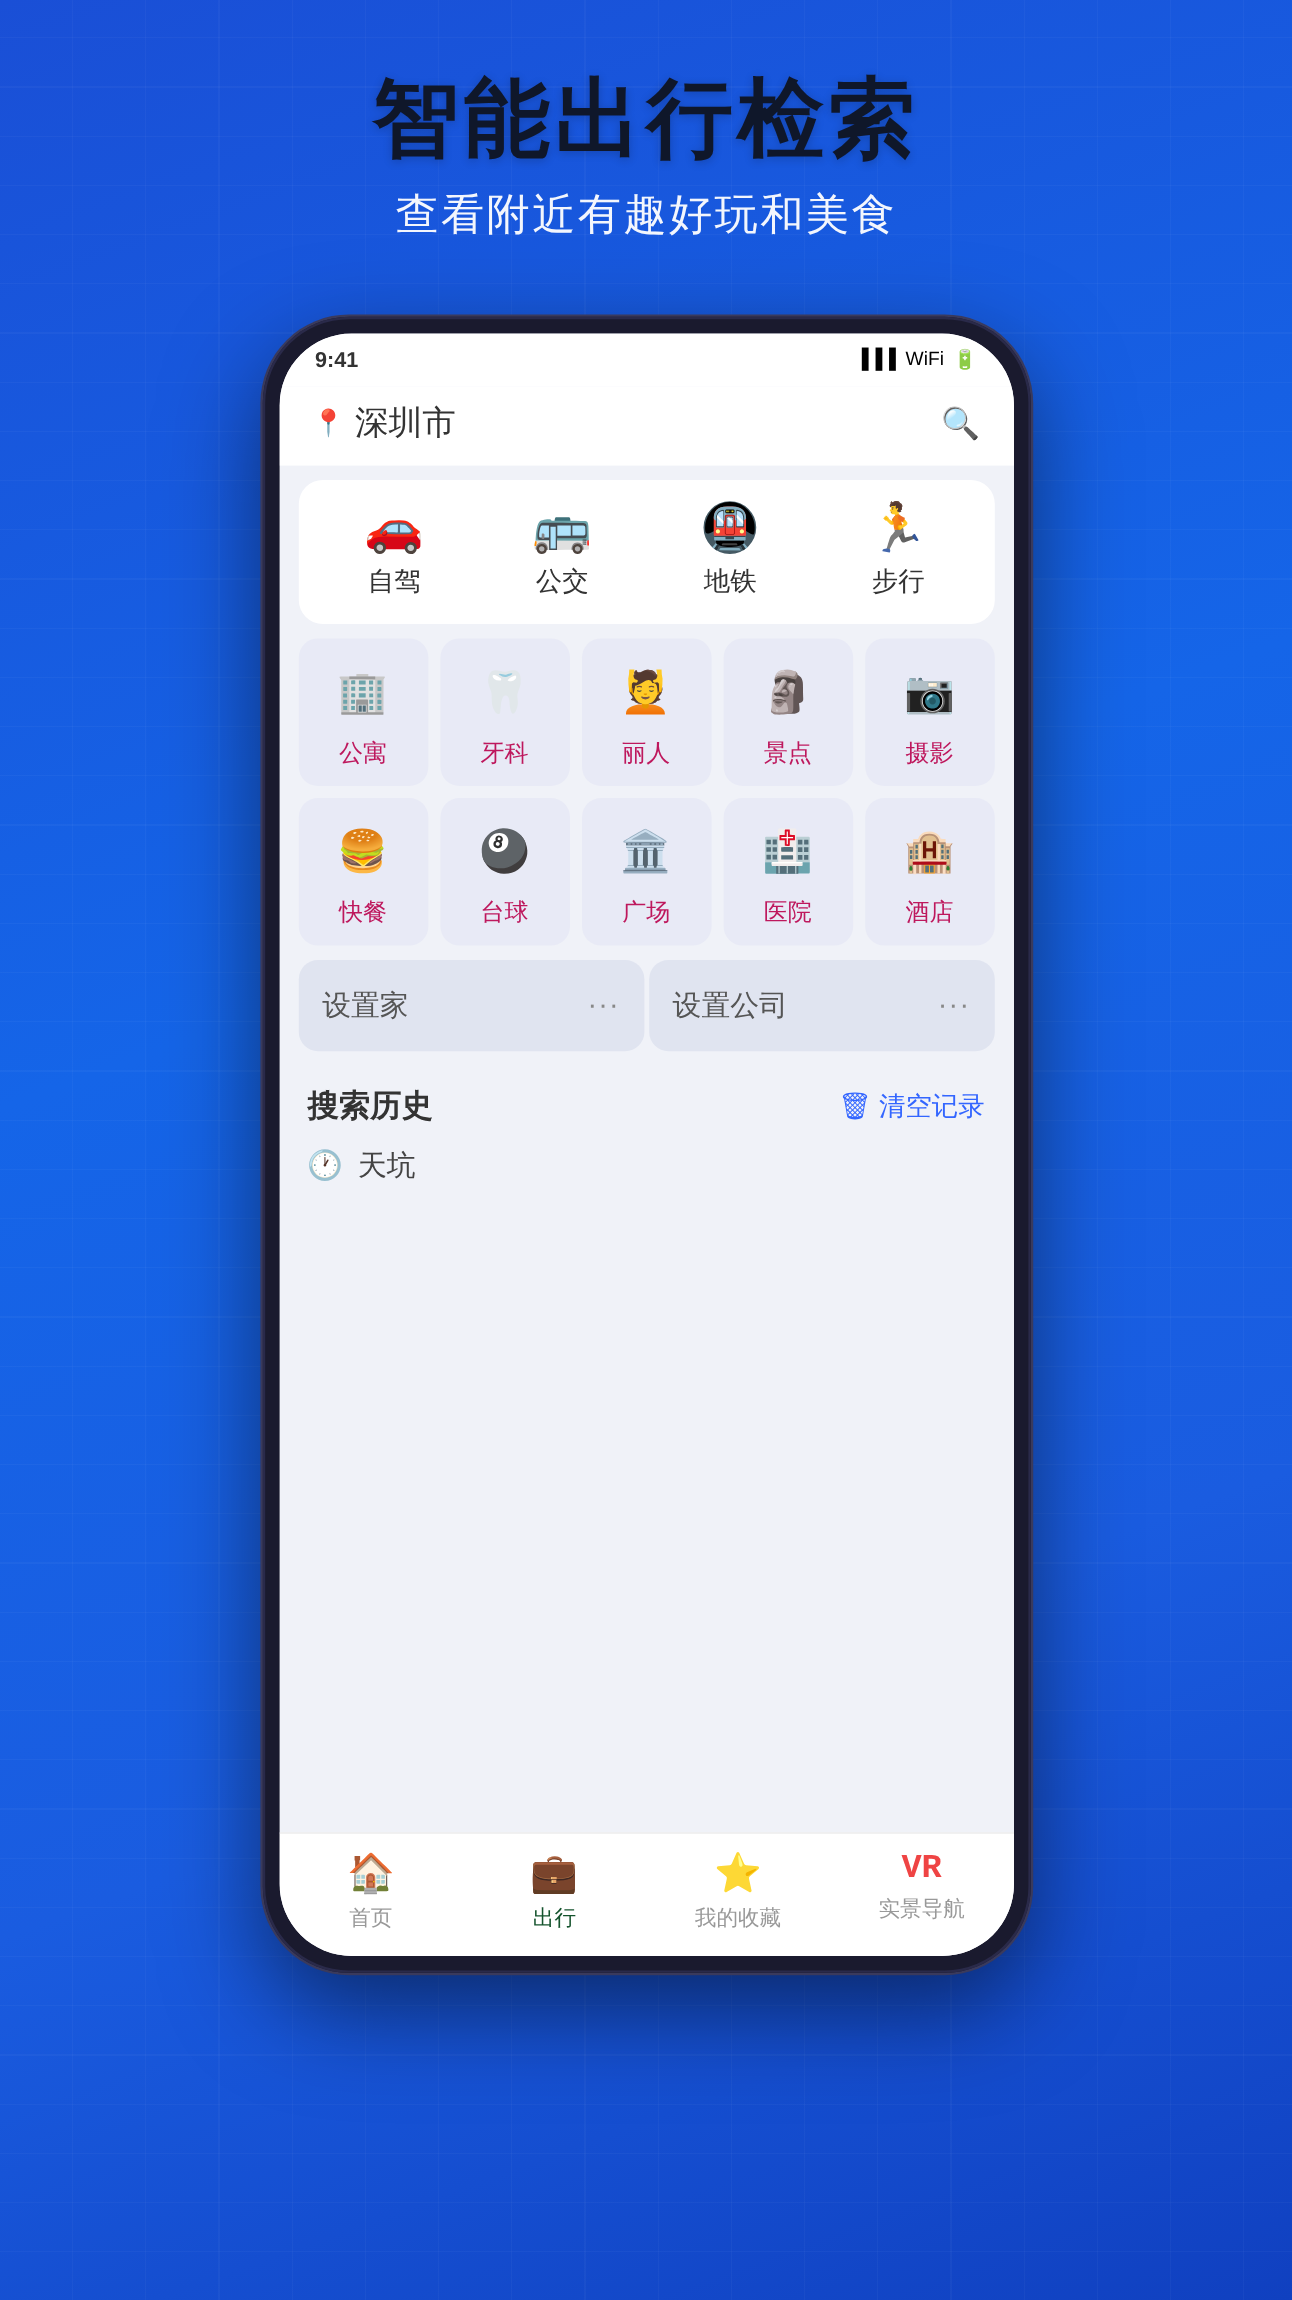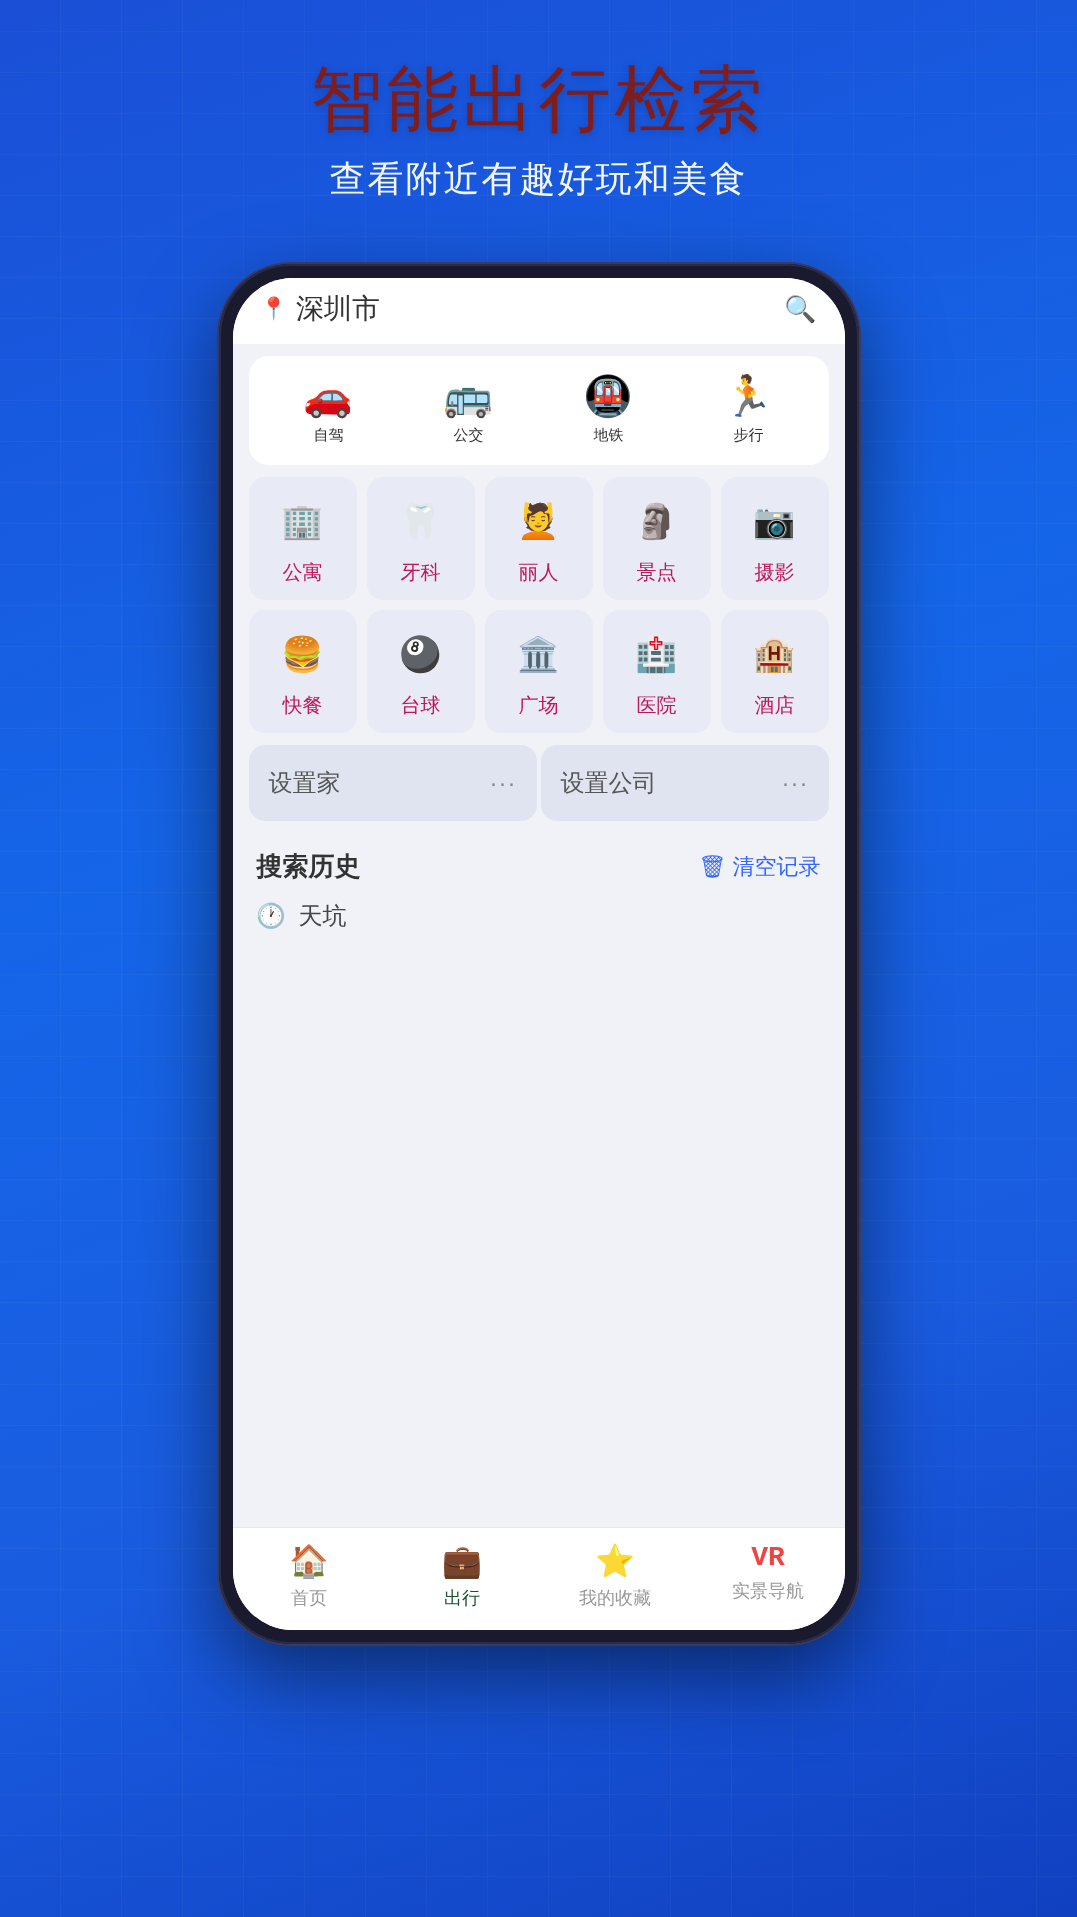--- a/index.html
+++ b/index.html
@@ -27,22 +27,22 @@
     }
 
     .header-text {
       margin-top: 60px;
       text-align: center;
       z-index: 10;
     }
 
     .title-main {
       font-size: 72px;
-      font-weight: 400;
-      color: #7f1d1d;
+      font-weight: 700;
+      color: #0f172a;
       letter-spacing: 4px;
       text-shadow: 0 2px 8px rgba(0,0,0,0.2);
       line-height: 1.1;
     }
 
     .title-sub {
       font-size: 36px;
       font-weight: 500;
       color: white;
       margin-top: 16px;
@@ -144,21 +144,21 @@
       align-items: center;
       gap: 10px;
     }
 
     .transport-icon {
       font-size: 40px;
       line-height: 1;
     }
 
     .transport-label {
-      font-size: 15px;
+      font-size: 22px;
       color: #333;
     }
 
     
     .category-grid {
       margin: 0 16px;
       display: grid;
       grid-template-columns: repeat(5, 1fr);
       gap: 10px;
       flex-shrink: 0;
@@ -310,20 +310,28 @@
 
 <div class="header-text">
   <div class="title-main">智能出行检索</div>
   <div class="title-sub">查看附近有趣好玩和美食</div>
 </div>
 
 <div class="phone-wrapper">
   <div class="phone">
     <div class="phone-screen">
 
+      <div class="status-bar">
+        <span style="font-size:18px; color:#333; font-weight:600;">9:41</span>
+        <div style="display:flex;gap:8px;align-items:center;">
+          <span style="font-size:16px;">▐▐▐</span>
+          <span style="font-size:16px;">WiFi</span>
+          <span style="font-size:16px;">🔋</span>
+        </div>
+      </div>
 
       <div class="search-area">
         <div class="search-bar">
           <div class="search-location">
             <span class="location-pin">📍</span>
             <span class="location-text">深圳市</span>
           </div>
           <span class="search-icon">🔍</span>
         </div>
       </div>

